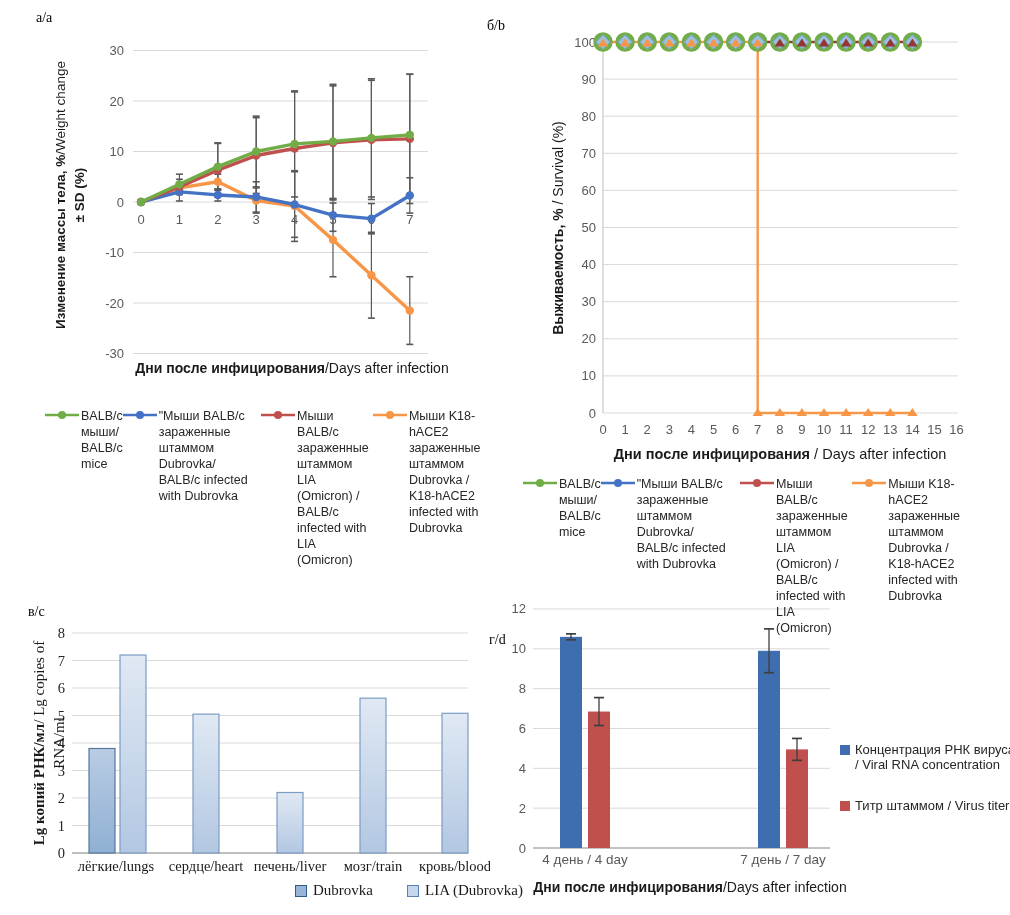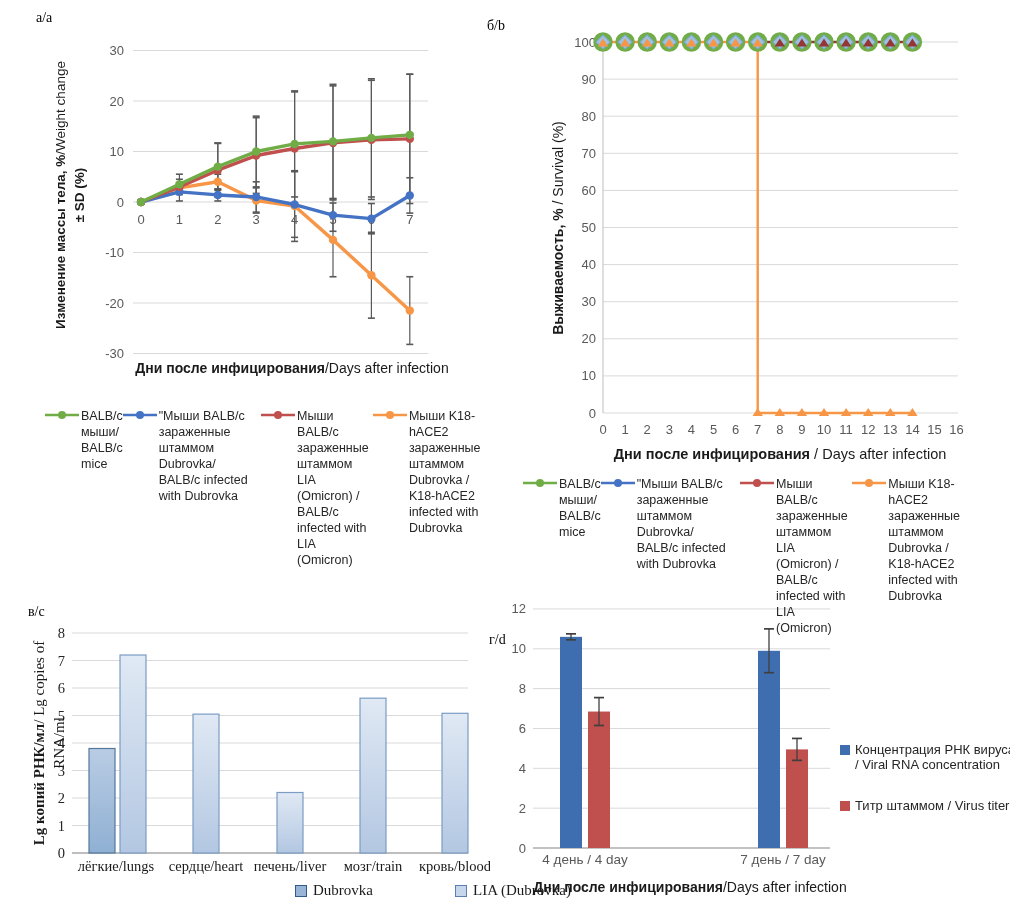--- a/index.html
+++ b/index.html
@@ -453,21 +453,21 @@
       </div>
       <div class="item">
         <svg width="34" height="10" class="marker">
           <line x1="0" x2="34" y1="5" y2="5" stroke="#F79646" stroke-width="2.4"></line>
           <circle cx="17" cy="5" r="4" fill="#F79646"></circle>
         </svg>
         <span>Мыши K18-hACE2 зараженные штаммом Dubrovka / K18-hACE2 infected with Dubrovka</span>
       </div>
     </div>
   </div>
-<div id="legend-c" class="legend-c" style="left:295px;top:882px;gap:48px;">
+<div id="legend-c" class="legend-c" style="left:295px;top:882px;">
     <div class="item">
       <span class="sq" style="background: rgb(152, 180, 214); border: 1.5px solid rgb(47, 91, 134);"></span>
       <span>Dubrovka</span>
     </div>
     <div class="item">
       <span class="sq" style="background: rgb(198, 214, 236); border: 1.5px solid rgb(91, 127, 174);"></span>
       <span>LIA (Dubrovka)</span>
     </div>
   </div>
 <div id="legend-d" class="legend-d" style="left:840px;top:742px;">

